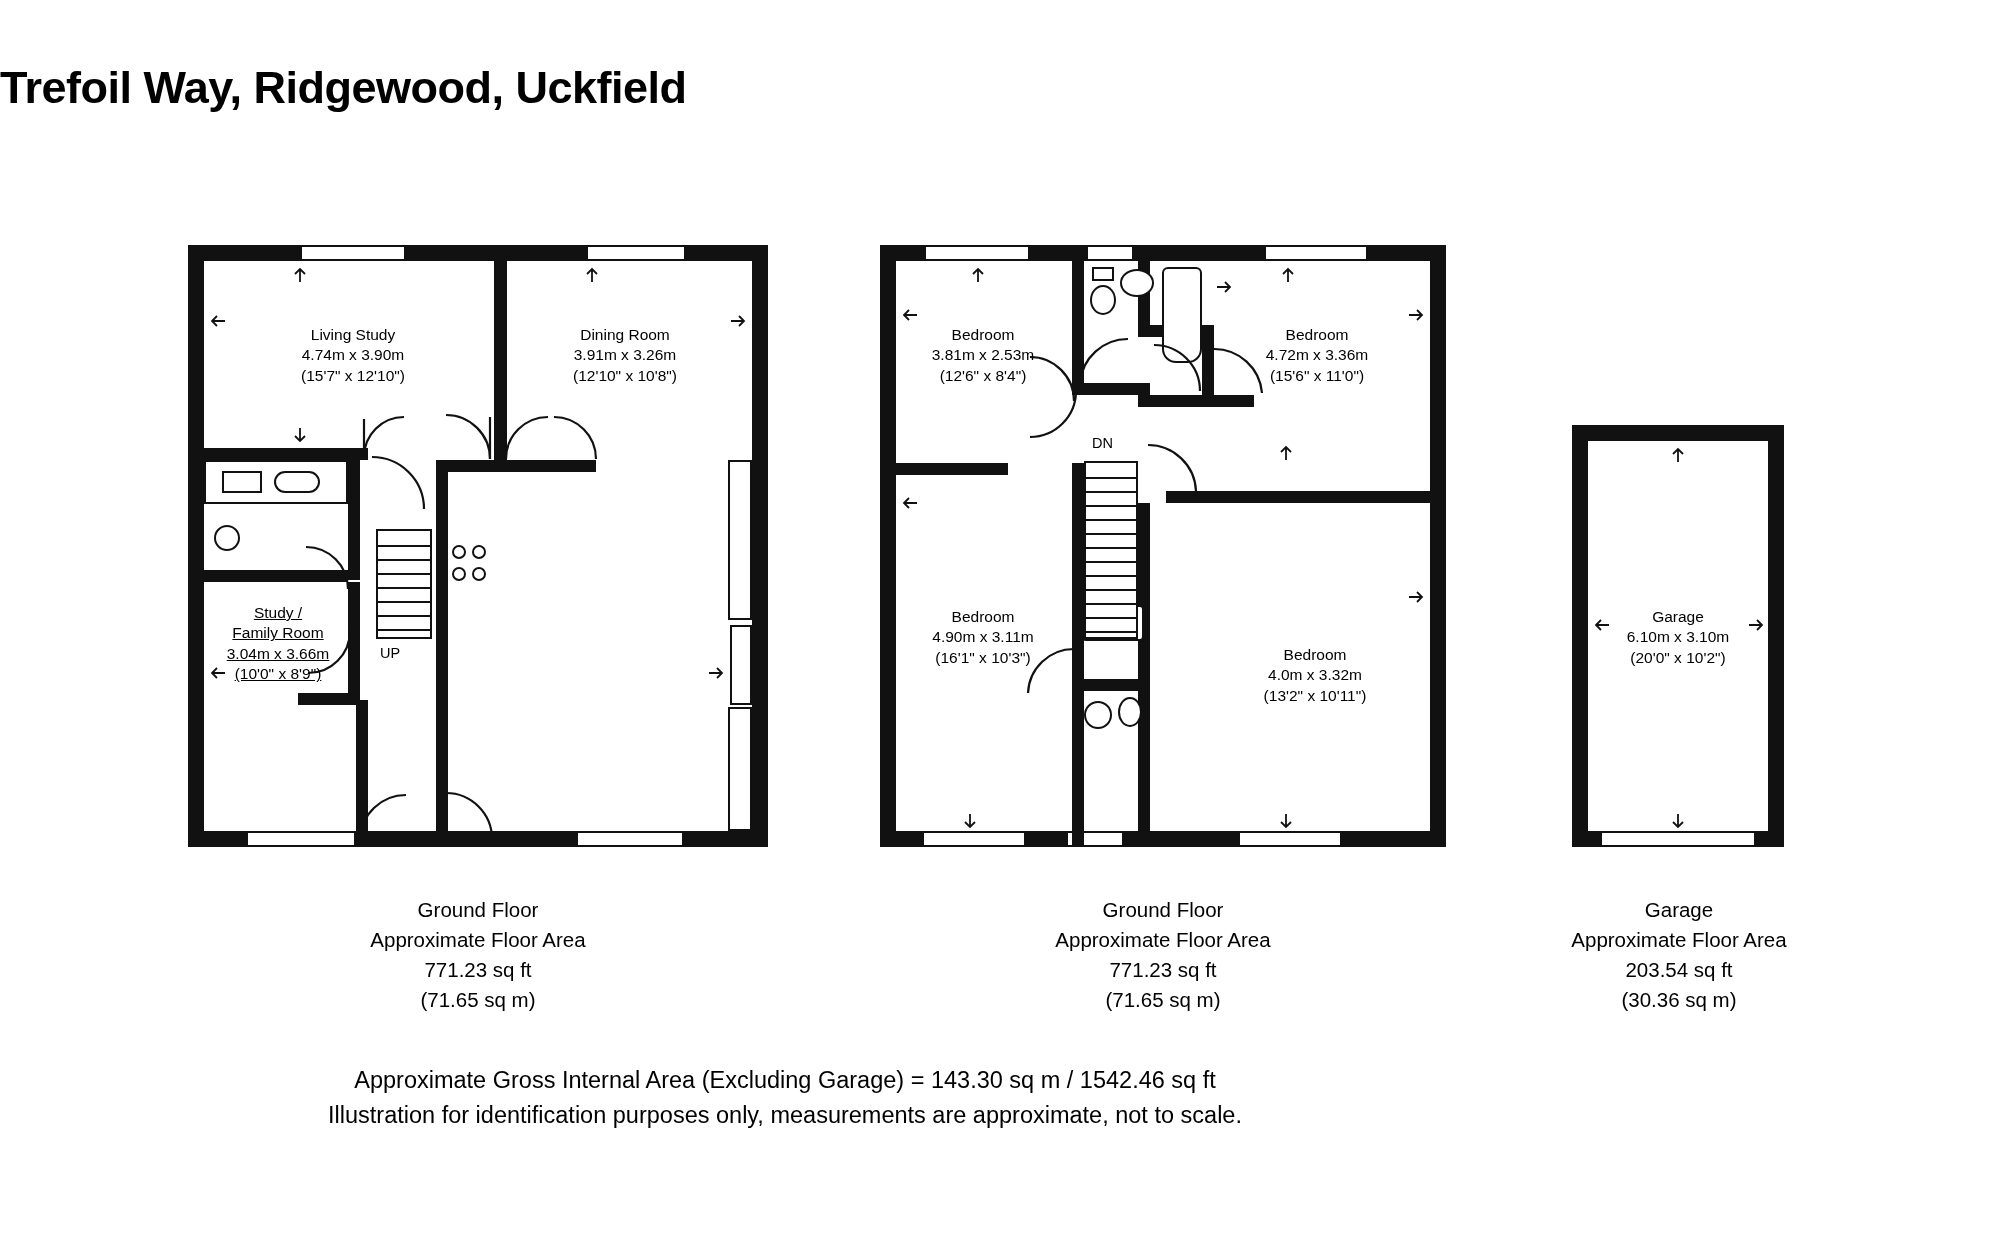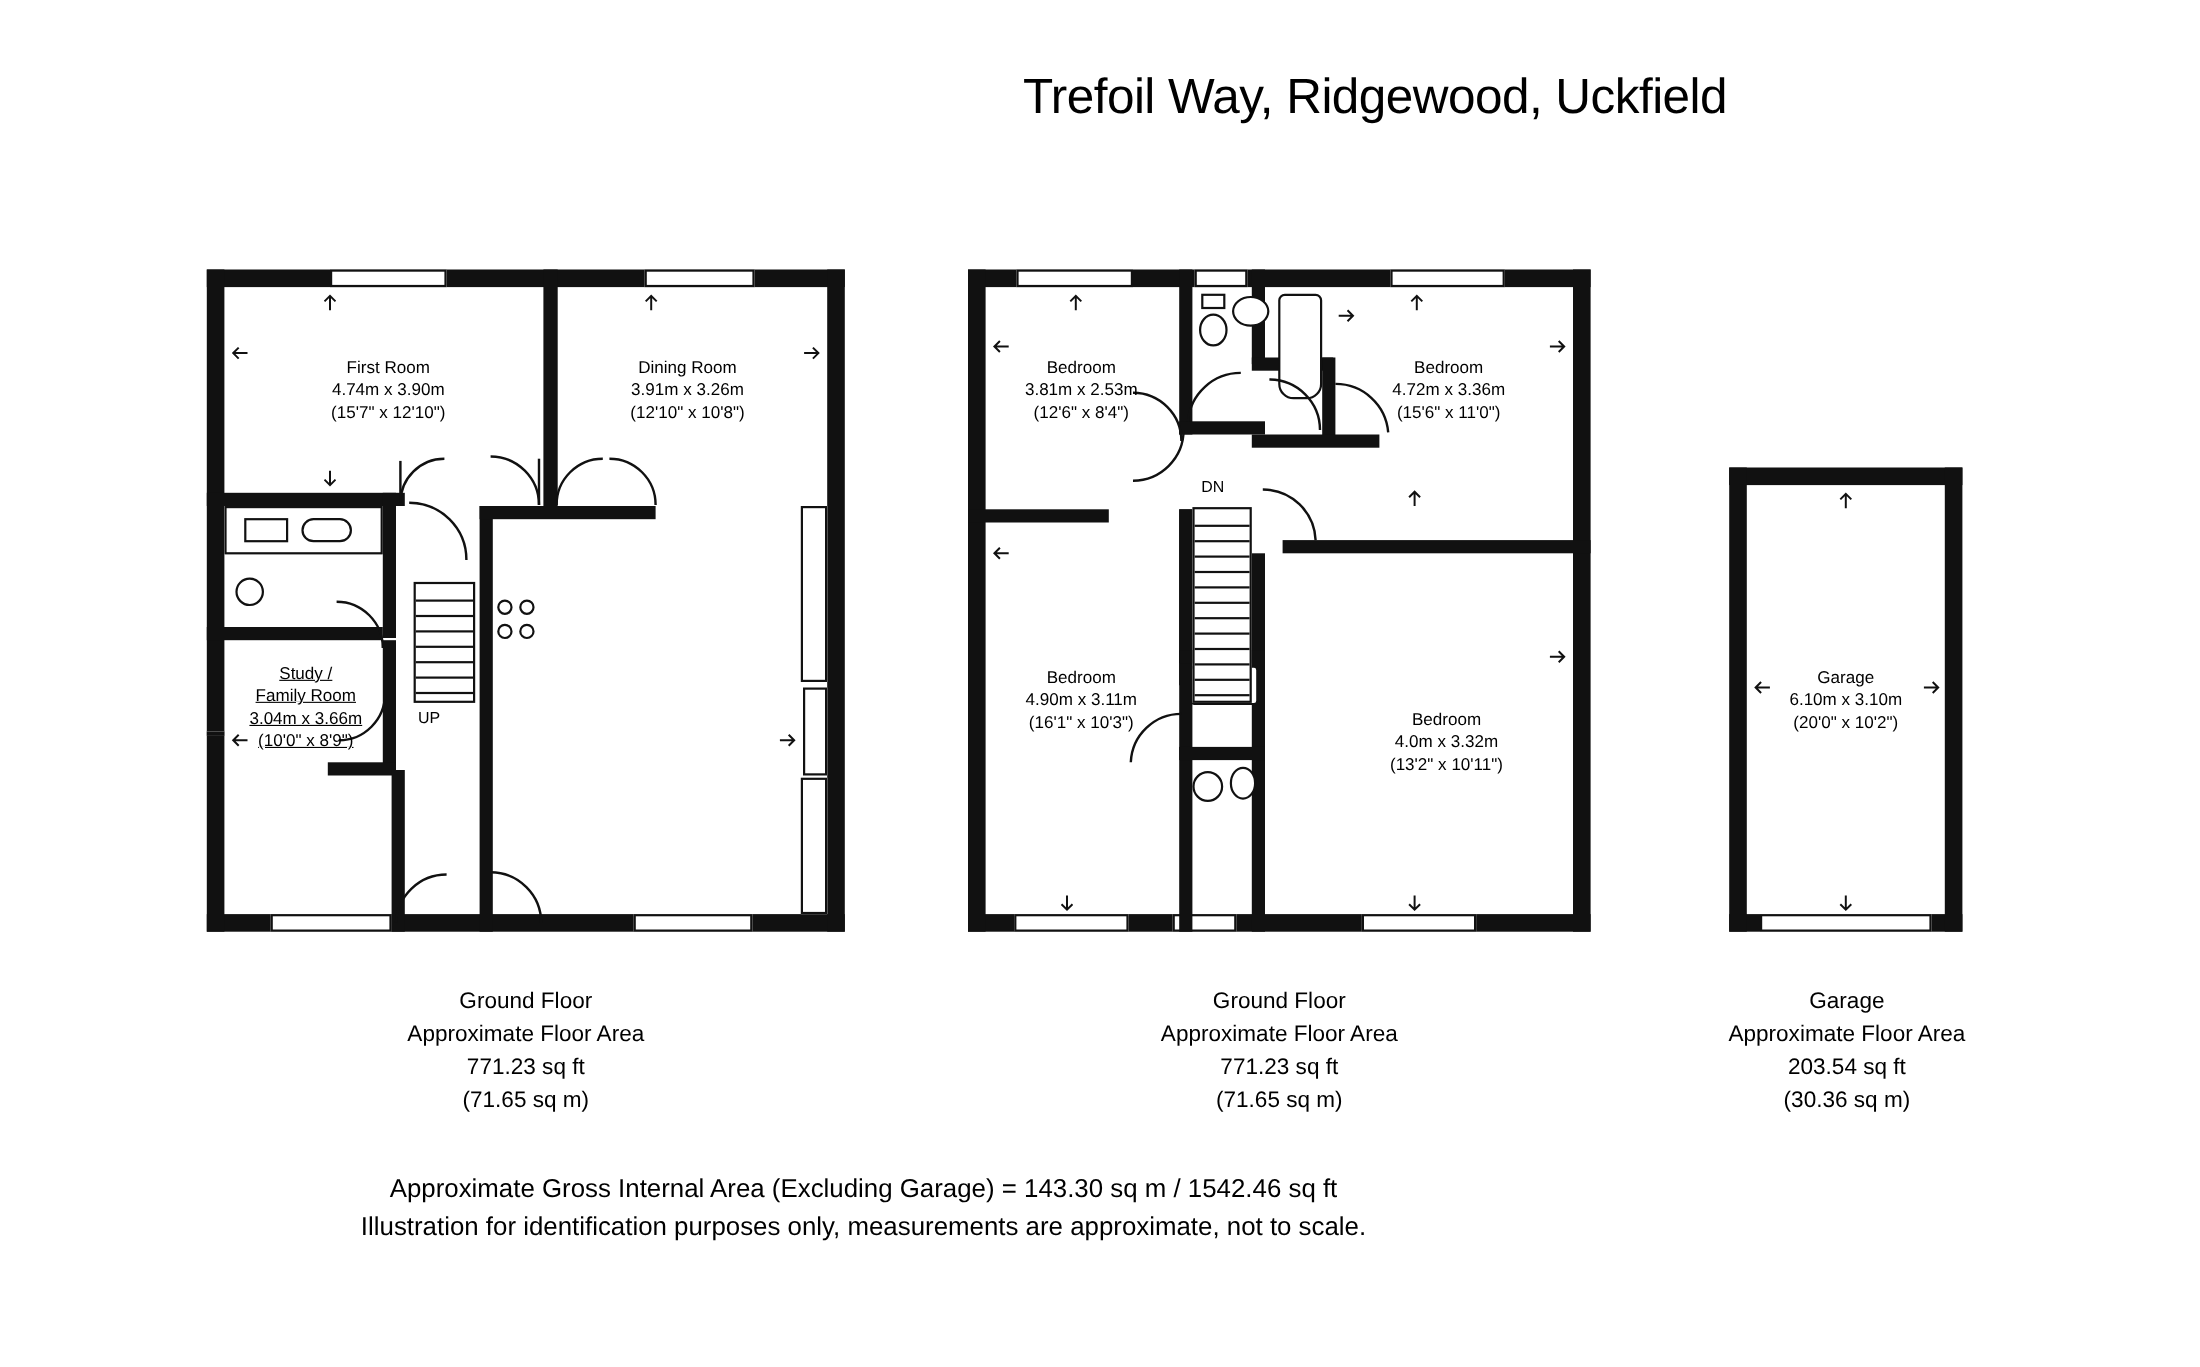--- a/index.html
+++ b/index.html
@@ -10,23 +10,23 @@
     font-family: "Liberation Sans", sans-serif;
     color: #000000;
     overflow: hidden;
     position: relative;
   }
 
   
   .title {
     position: absolute;
     top: 62px; left: 0; width: 1570px;
-    text-align: right;
+    text-align: left;
     font-size: 45px;
-    font-weight: normal;
+    font-weight: bold;
     letter-spacing: -0.5px;
     white-space: nowrap;
   }
 
   
   .plan { position: absolute; }
 
   .walls { position: absolute; inset: 0; }
   .wall { position: absolute; background: #111111; }
 
@@ -223,21 +223,21 @@
         <path d="M15 8 L2 8 M7 3 L2 8 L7 13" fill="none" stroke="#111" stroke-width="1.8"></path>
       </svg>
   </div>
   <div class="arrow" style="left:520px;top:420px;">
     <svg width="16" height="16" viewBox="0 0 16 16">
         <path d="M1 8 L14 8 M9 3 L14 8 L9 13" fill="none" stroke="#111" stroke-width="1.8"></path>
       </svg>
   </div>
 
   <div class="rlabel" style="left:82px;top:80px;width:166px;">
-    <span class="nm">First Room</span>
+    <span class="nm">Living Study</span>
     <span class="nm">4.74m x 3.90m</span>
     <span class="nm">(15'7" x 12'10")</span>
   </div>
   <div class="rlabel" style="left:354px;top:80px;width:166px;">
     <span class="nm">Dining Room</span>
     <span class="nm">3.91m x 3.26m</span>
     <span class="nm">(12'10" x 10'8")</span>
   </div>
   <div class="rlabel" style="left:14px;top:358px;width:152px;text-decoration:underline;">
     <span class="nm">Study /</span>

